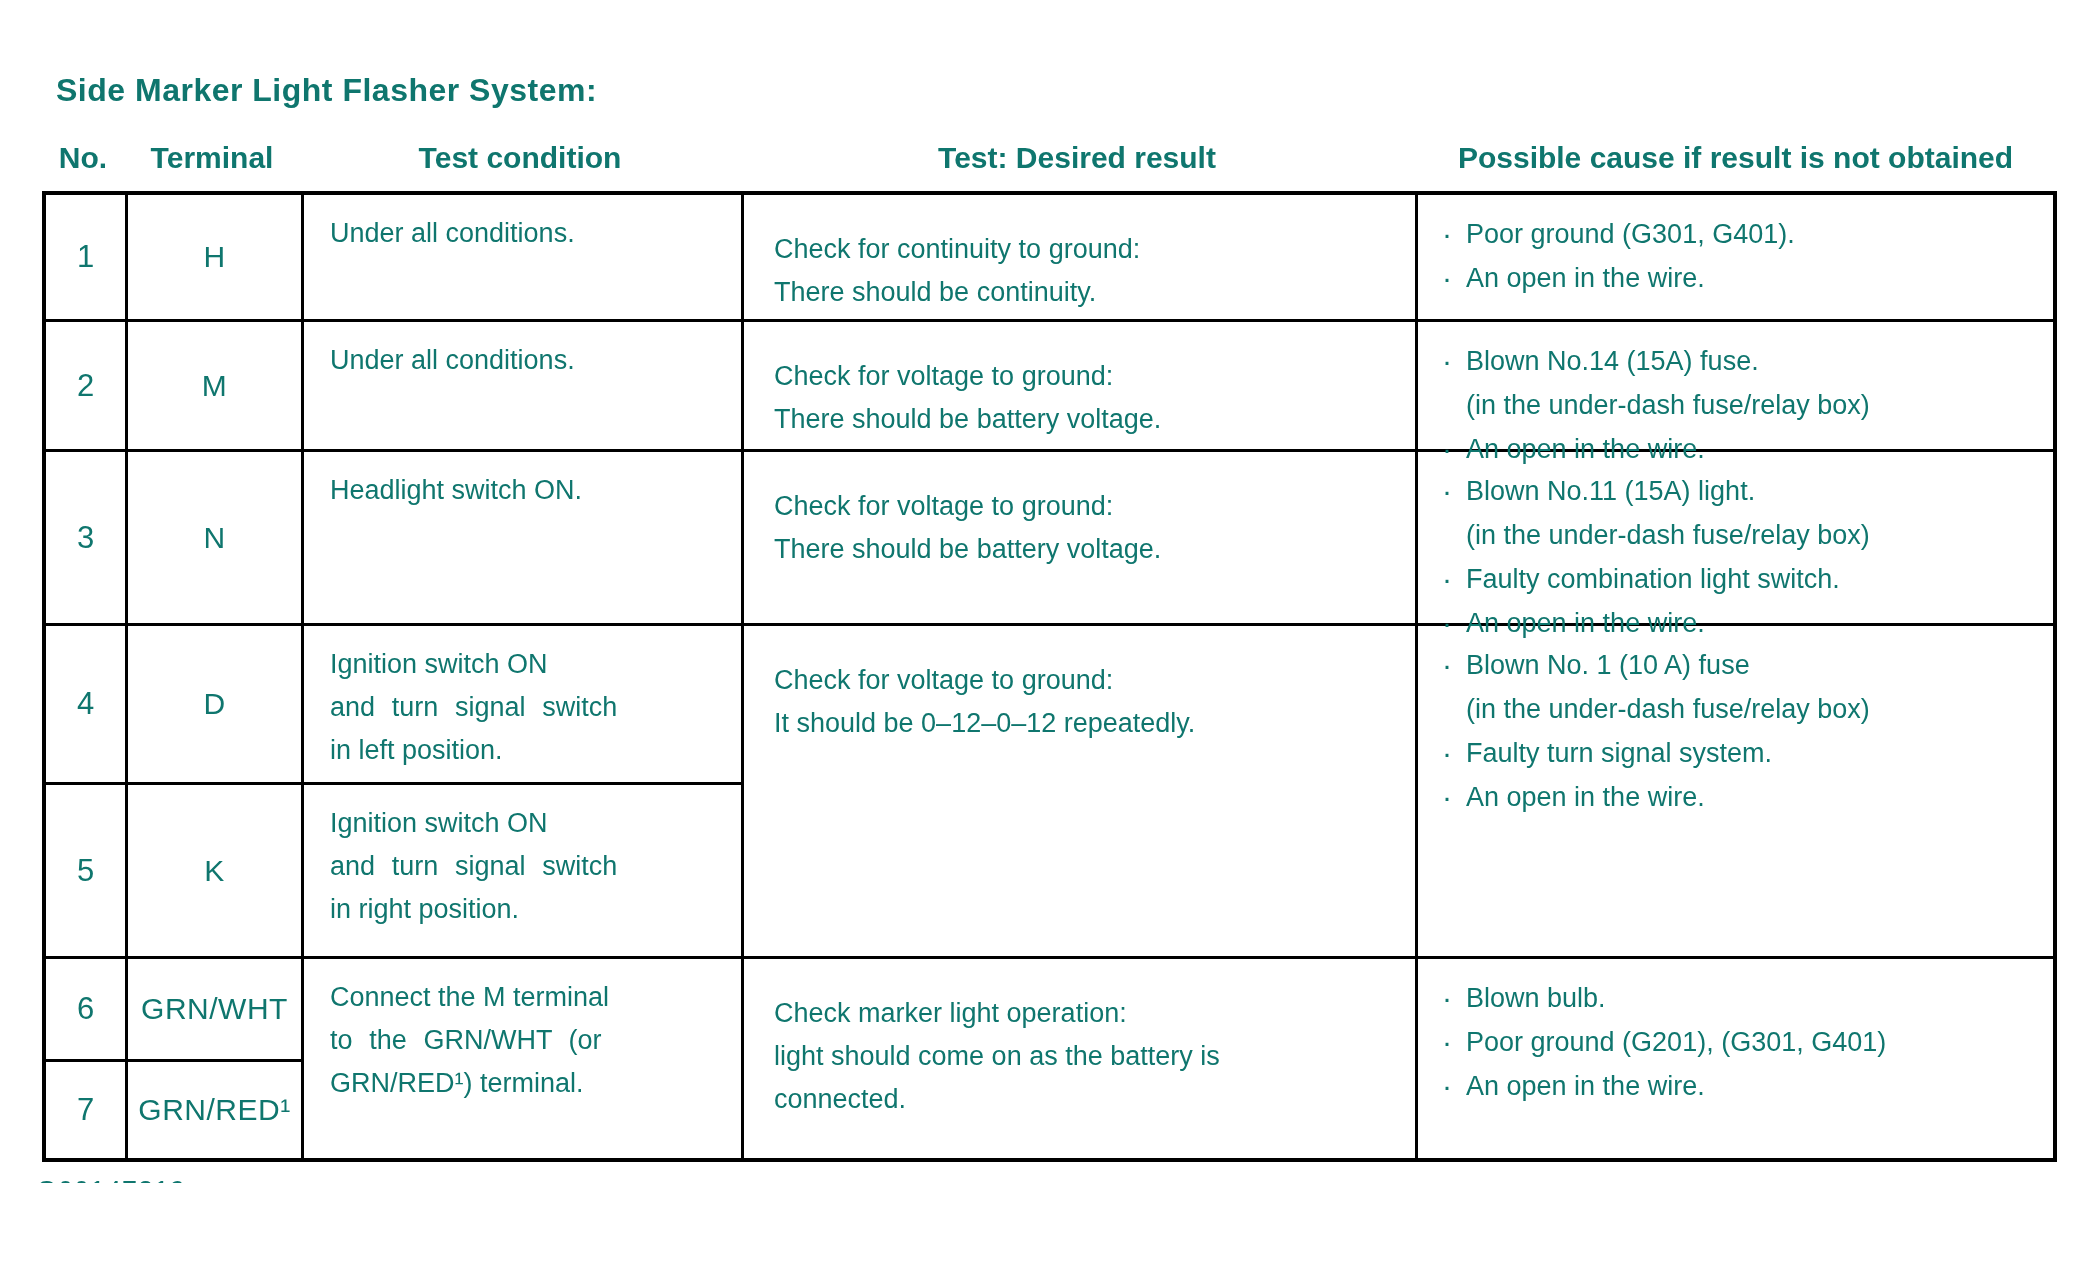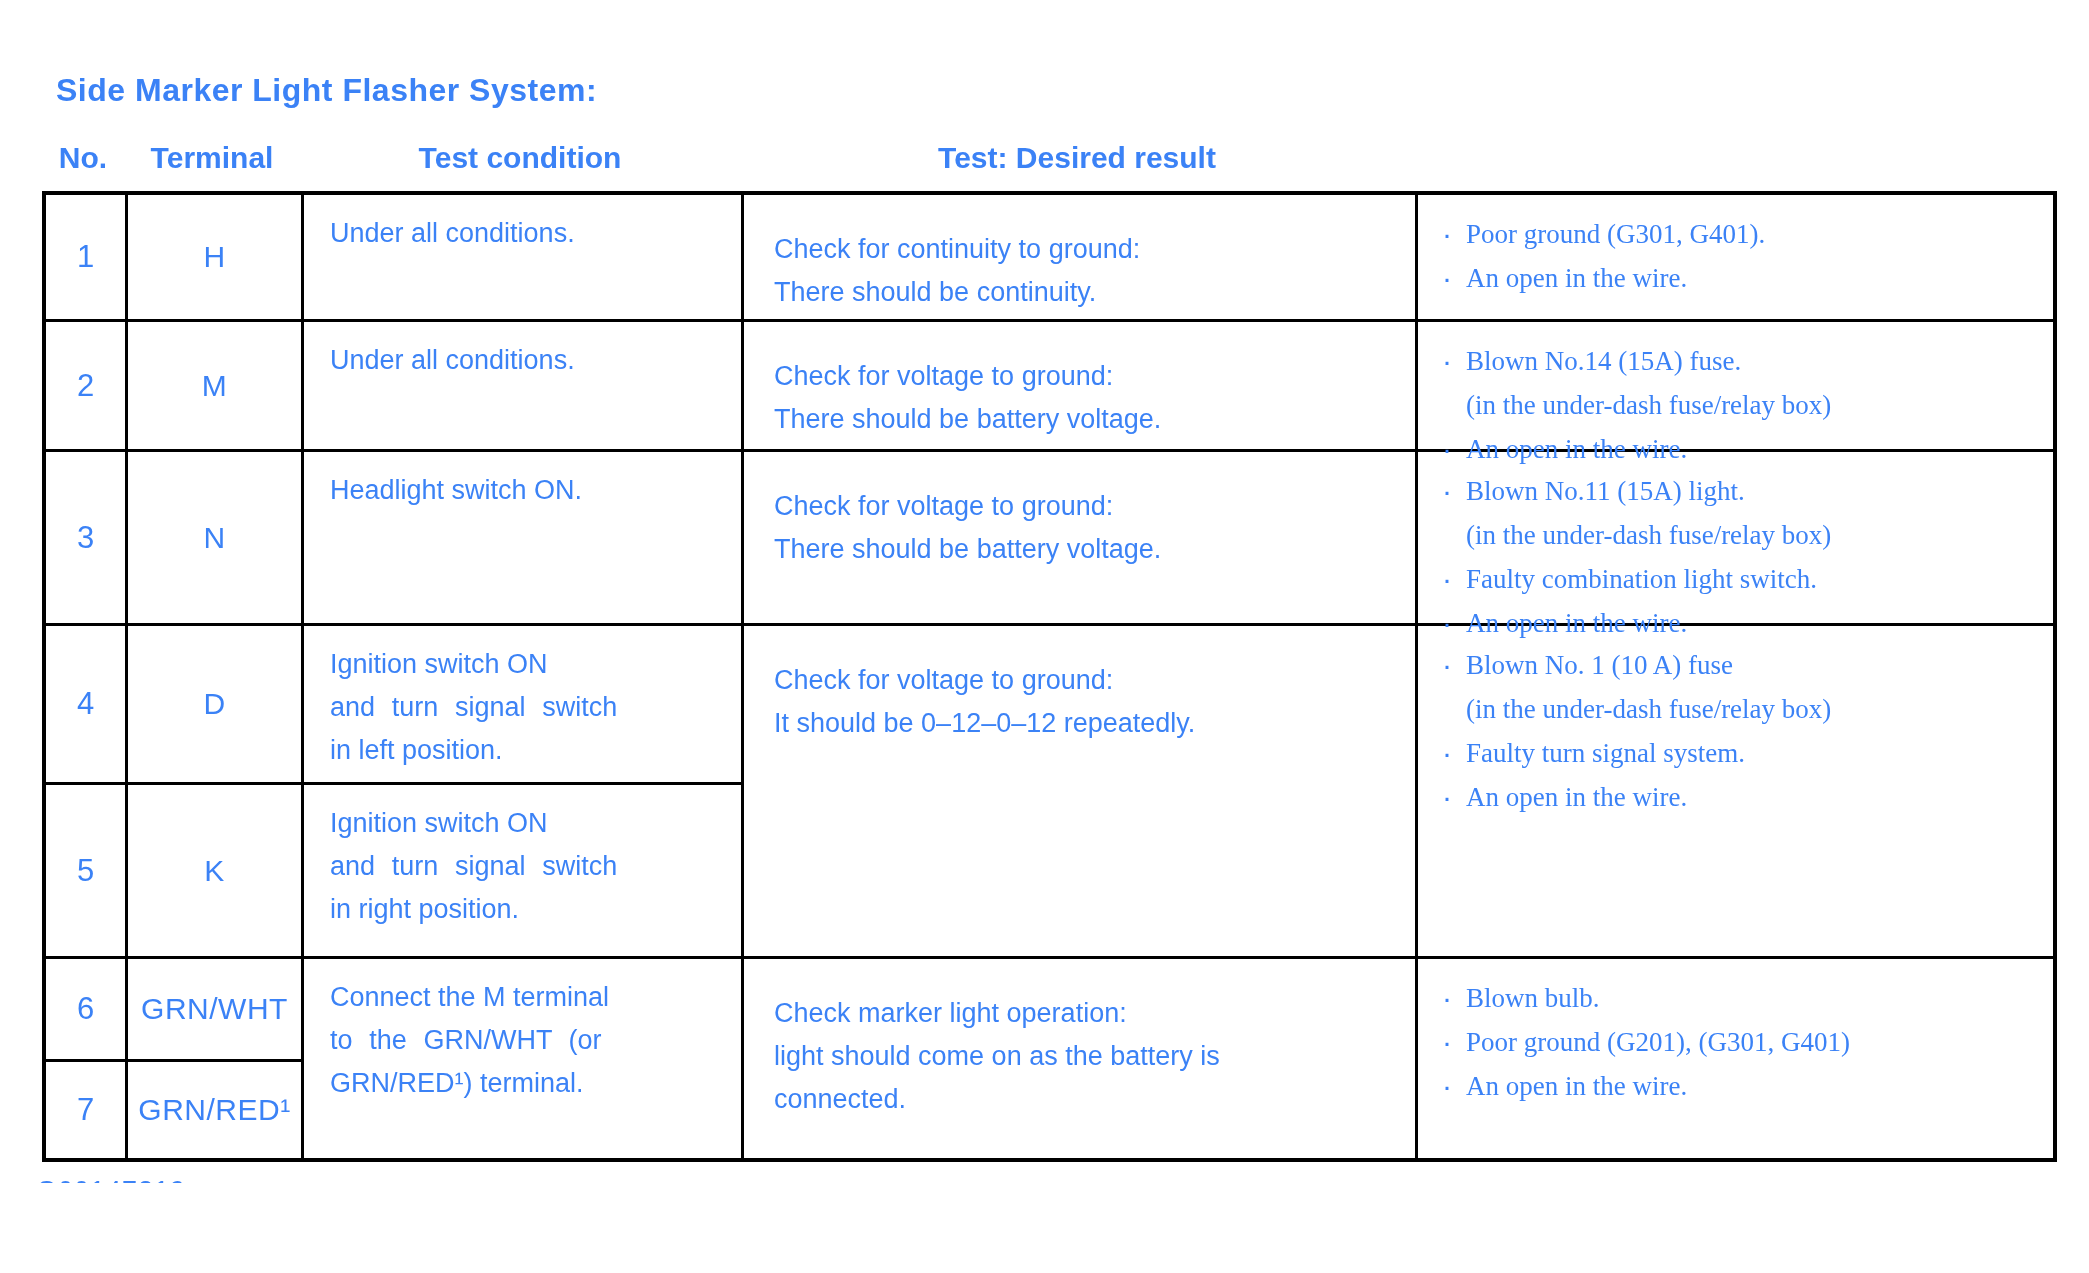--- a/index.html
+++ b/index.html
@@ -1,18 +1,18 @@
 <!DOCTYPE html>
 <html><head>
 <meta charset="utf-8">
 <style>
   html,body{margin:0;padding:0;background:#ffffff;}
   .page{
     position:relative;width:2089px;height:1183px;background:#ffffff;
-    font-family:"Liberation Sans",sans-serif;color:#3b82f6;overflow:hidden;
+    font-family:"Liberation Sans",sans-serif;color:#0f766e;overflow:hidden;
   }
   .title{
     position:absolute;left:56px;top:72px;
     font-size:32px;font-weight:700;letter-spacing:0.5px;
   }
   .hdr-row{
     position:absolute;left:42px;top:138px;width:2015px;height:40px;
     display:grid;grid-template-columns:82px 176px 440px 674px 1fr;
     font-size:30px;font-weight:700;text-align:right;
   }
@@ -31,37 +31,38 @@
   .cell-no,.cell-term{display:flex;align-items:center;justify-content:center;text-align:center;}
   .cell-no{font-size:31px;}
   .cell-term{font-size:30px;letter-spacing:0.5px;}
   .cell-cond{padding:17px 12px 0 26px;line-height:43px;}
   .cell-res{padding:33px 8px 0 30px;line-height:43px;}
   .cell-causes{padding:17px 6px 0 24px;line-height:44px;}
   .ln{white-space:nowrap;}
   .ws{word-spacing:0.34em;}
   .cause{display:flex;align-items:flex-start;}
   .blt{width:24px;flex:0 0 24px;font-size:30px;line-height:44px;}
-  .cl{flex:1;font-family:Liberation Serif, serif;}
+  .cl{flex:1;}
   .footer-code{
     position:absolute;left:36px;top:1176px;font-size:27px;letter-spacing:1px;
   }
 </style>
 </head>
 <body>
 
 <div class="page">
 
   <div class="title">Side Marker Light Flasher System:</div>
 
   <div class="hdr-row">
     <div class="hdr">No.</div>
     <div class="hdr">Terminal</div>
     <div class="hdr">Test condition</div>
     <div class="hdr">Test: Desired result</div>
+    <div class="hdr">Possible cause if result is not obtained</div>
   </div>
 
   <div class="tbl">
 
     <div class="c cell-no" style="grid-area:1/1">1</div>
     <div class="c cell-term" style="grid-area:1/2">H</div>
     <div class="c cell-cond" style="grid-area:1/3">
       <div class="ln">Under all conditions.</div>
     </div>
     <div class="c cell-res" style="grid-area:1/4">

